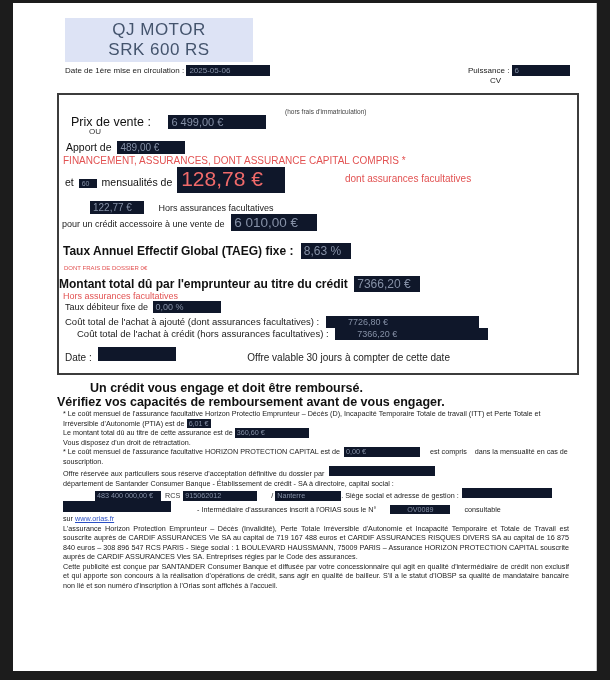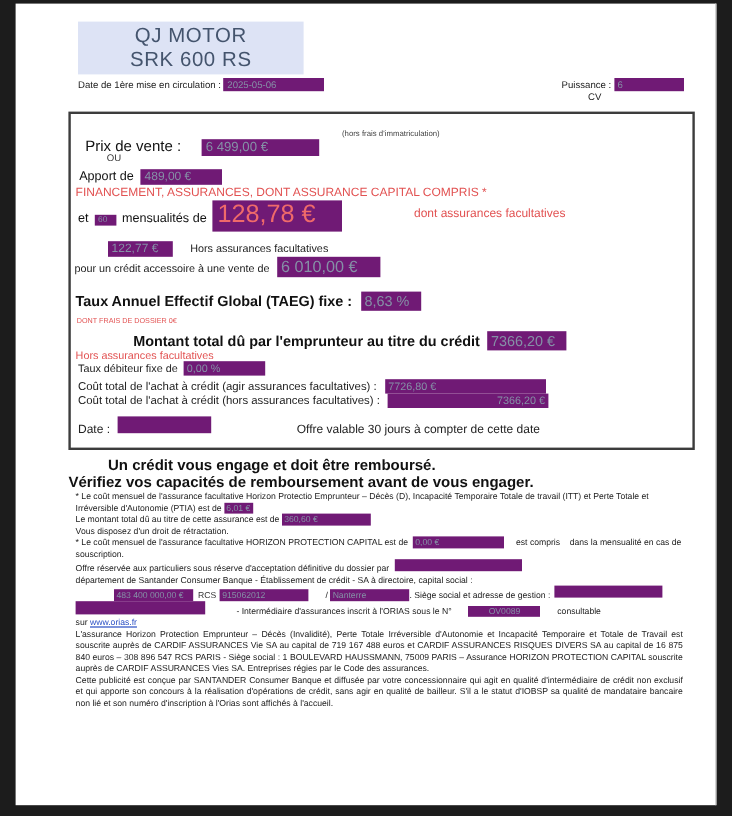--- a/index.html
+++ b/index.html
@@ -6,21 +6,21 @@
   body{
     width:610px;height:680px;position:relative;background:#1c1c1c;
     font-family:"Liberation Sans", sans-serif;overflow:hidden;
   }
   .page{
     position:absolute;left:13px;top:3px;width:583px;height:668px;
     background:#ffffff;border-right:1px solid #c9c9c9;overflow:hidden;
   }
   
   .f{
-    background:#701a75;color:#8590a6;display:inline-block;
+    background:#0f172a;color:#8590a6;display:inline-block;
     padding:1px 3px;vertical-align:baseline;white-space:nowrap;
   }
   .red{color:#e25252;}
   
   .title-box{
     position:absolute;left:52px;top:15px;width:188px;padding:2px 0;
     background:#dde3f5;text-align:center;color:#44546d;
     font-size:17px;line-height:20px;letter-spacing:.5px;
   }
   .reg-row{position:absolute;left:52px;top:62px;font-size:8px;color:#222;}
@@ -45,28 +45,28 @@
   .o-mens .cnt{font-size:7px;min-width:12px;margin:0 2px;}
   .o-mens .amt{font-size:21px;color:#ef6a6a;min-width:100px;margin-left:2px;padding:0 4px 2px 4px;}
   .o-mens-note{left:286px;top:78px;font-size:10px;}
   .o-excl{left:31px;top:106px;font-size:9px;color:#222;}
   .o-excl .f{font-size:10px;min-width:48px;margin-right:12px;}
   .o-sale{left:3px;top:119px;font-size:9px;color:#222;}
   .o-sale .f{font-size:13.5px;min-width:80px;margin-left:4px;}
   .o-taeg{left:4px;top:148px;font-size:12px;font-weight:bold;color:#111;}
   .o-taeg .f{font-size:12px;font-weight:normal;min-width:44px;margin-left:4px;}
   .o-fees{left:5px;top:170px;font-size:6px;}
-  .o-total{left:20px;top:181px;font-size:12px;font-weight:bold;color:#111;padding-left:32px;}
+  .o-total{left:0;top:181px;font-size:12px;font-weight:bold;color:#111;}
   .o-total .f{font-size:12px;font-weight:normal;min-width:60px;margin-left:3px;}
   .o-total-note{left:4px;top:196px;font-size:9px;}
   .o-debit{left:6px;top:206px;font-size:9px;color:#222;}
   .o-debit .f{font-size:9px;min-width:62px;margin-left:2px;}
   .o-cost1{left:6px;top:221px;font-size:9.5px;color:#222;}
-  .o-cost2{left:6px;top:233px;font-size:9.5px;color:#222;text-align:right;}
-  .o-cost1 .f,.o-cost2 .f{font-size:9px;width:128px;margin-left:4px;padding-left:3px;}
+  .o-cost2{left:18px;top:233px;font-size:9.5px;color:#222;}
+  .o-cost1 .f,.o-cost2 .f{font-size:9px;width:128px;margin-left:4px;padding-left:22px;}
   .o-date{left:6px;top:252px;font-size:10px;color:#222;}
   .o-date .f{width:72px;height:12px;margin-left:4px;}
   .o-date .valid{margin-left:68px;}
   
   .warn1{position:absolute;left:77px;top:378px;font-size:12.5px;font-weight:bold;color:#111;}
   .warn2{position:absolute;left:44px;top:392px;font-size:12.5px;font-weight:bold;color:#111;}
   
   .legal{position:absolute;left:50px;top:406px;width:506px;font-size:7.2px;color:#222;line-height:9.5px;}
   .legal .f{font-size:7.2px;padding:0 2px;}
   .legal p{margin:0;}
@@ -164,21 +164,21 @@
       <span class="f">7366,20 €</span>
     </div>
     <div class="o-total-note red">Hors assurances facultatives</div>
 
     <div class="o-debit">
       <span>Taux débiteur fixe de</span>
       <span class="f">0,00 %</span>
     </div>
 
     <div class="o-cost1">
-      <span>Coût total de l'achat à crédit (agir assurances facultatives) :</span>
+      <span>Coût total de l'achat à ajouté (dont assurances facultatives) :</span>
       <span class="f">7726,80 €</span>
     </div>
     <div class="o-cost2">
       <span>Coût total de l'achat à crédit (hors assurances facultatives) :</span>
       <span class="f">7366,20 €</span>
     </div>
 
     <div class="o-date">
       <span>Date :</span>
       <span class="f"></span>

